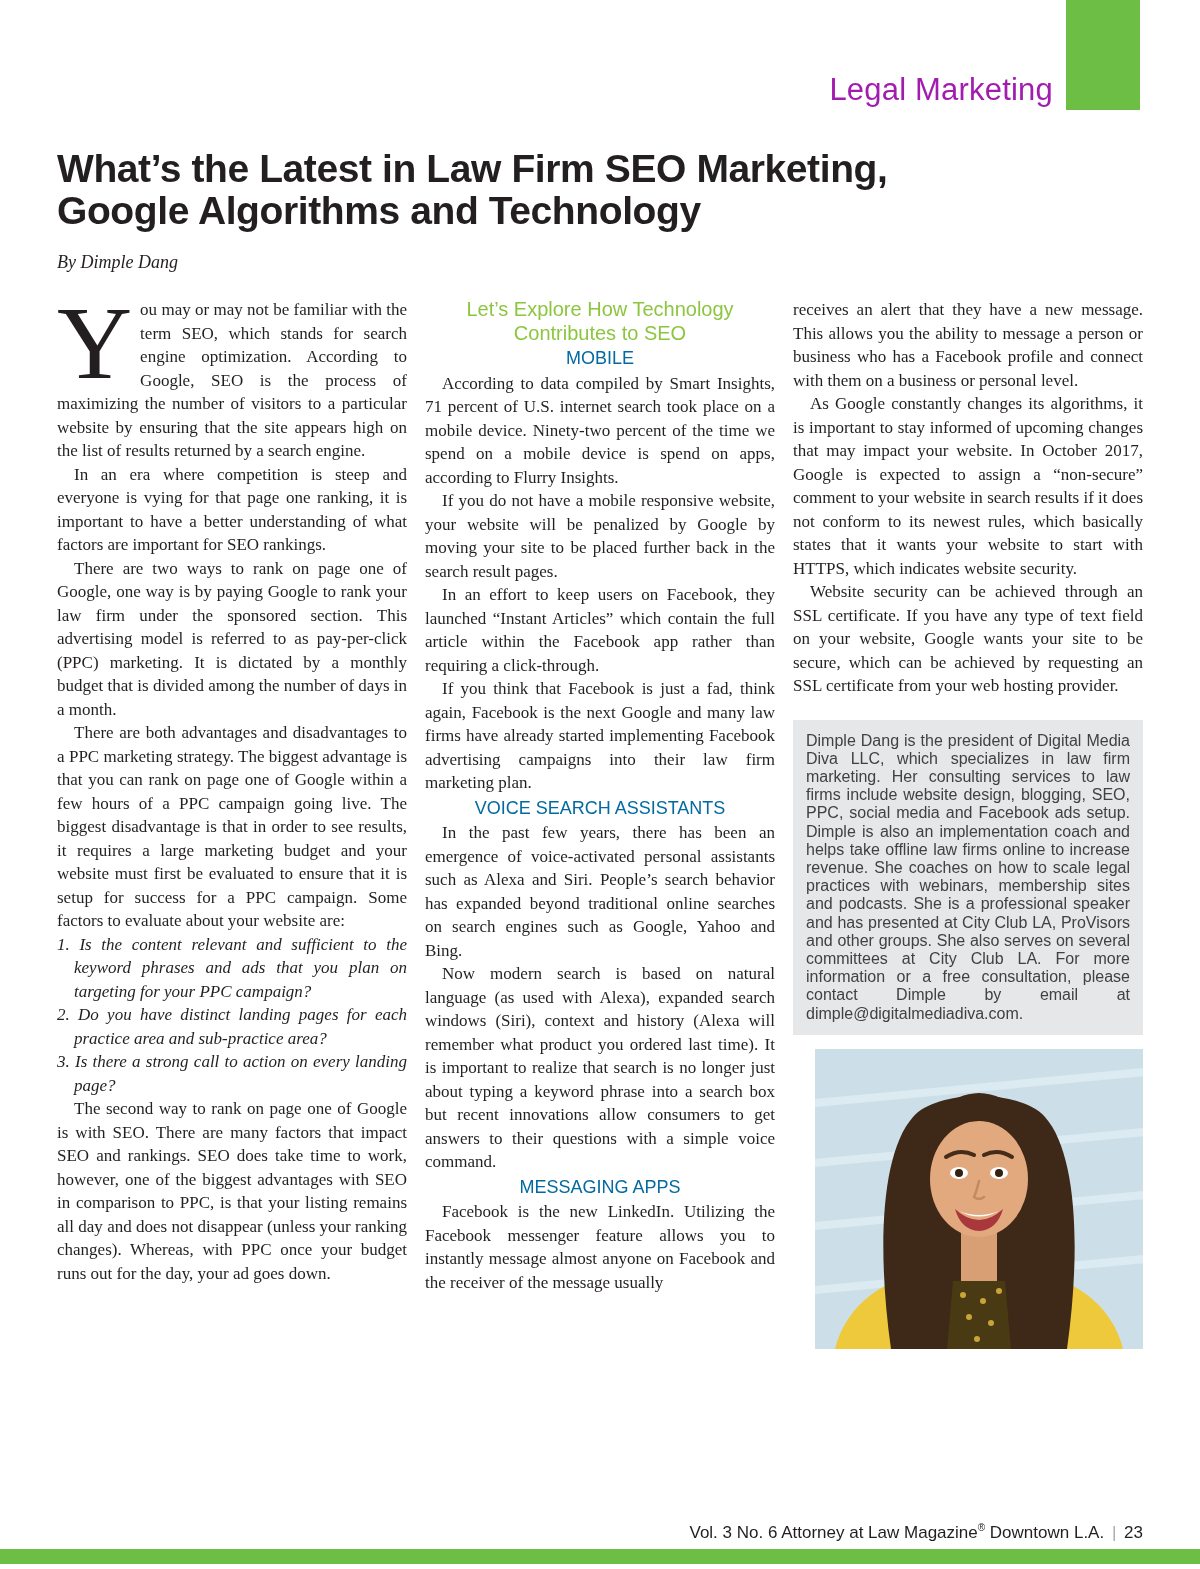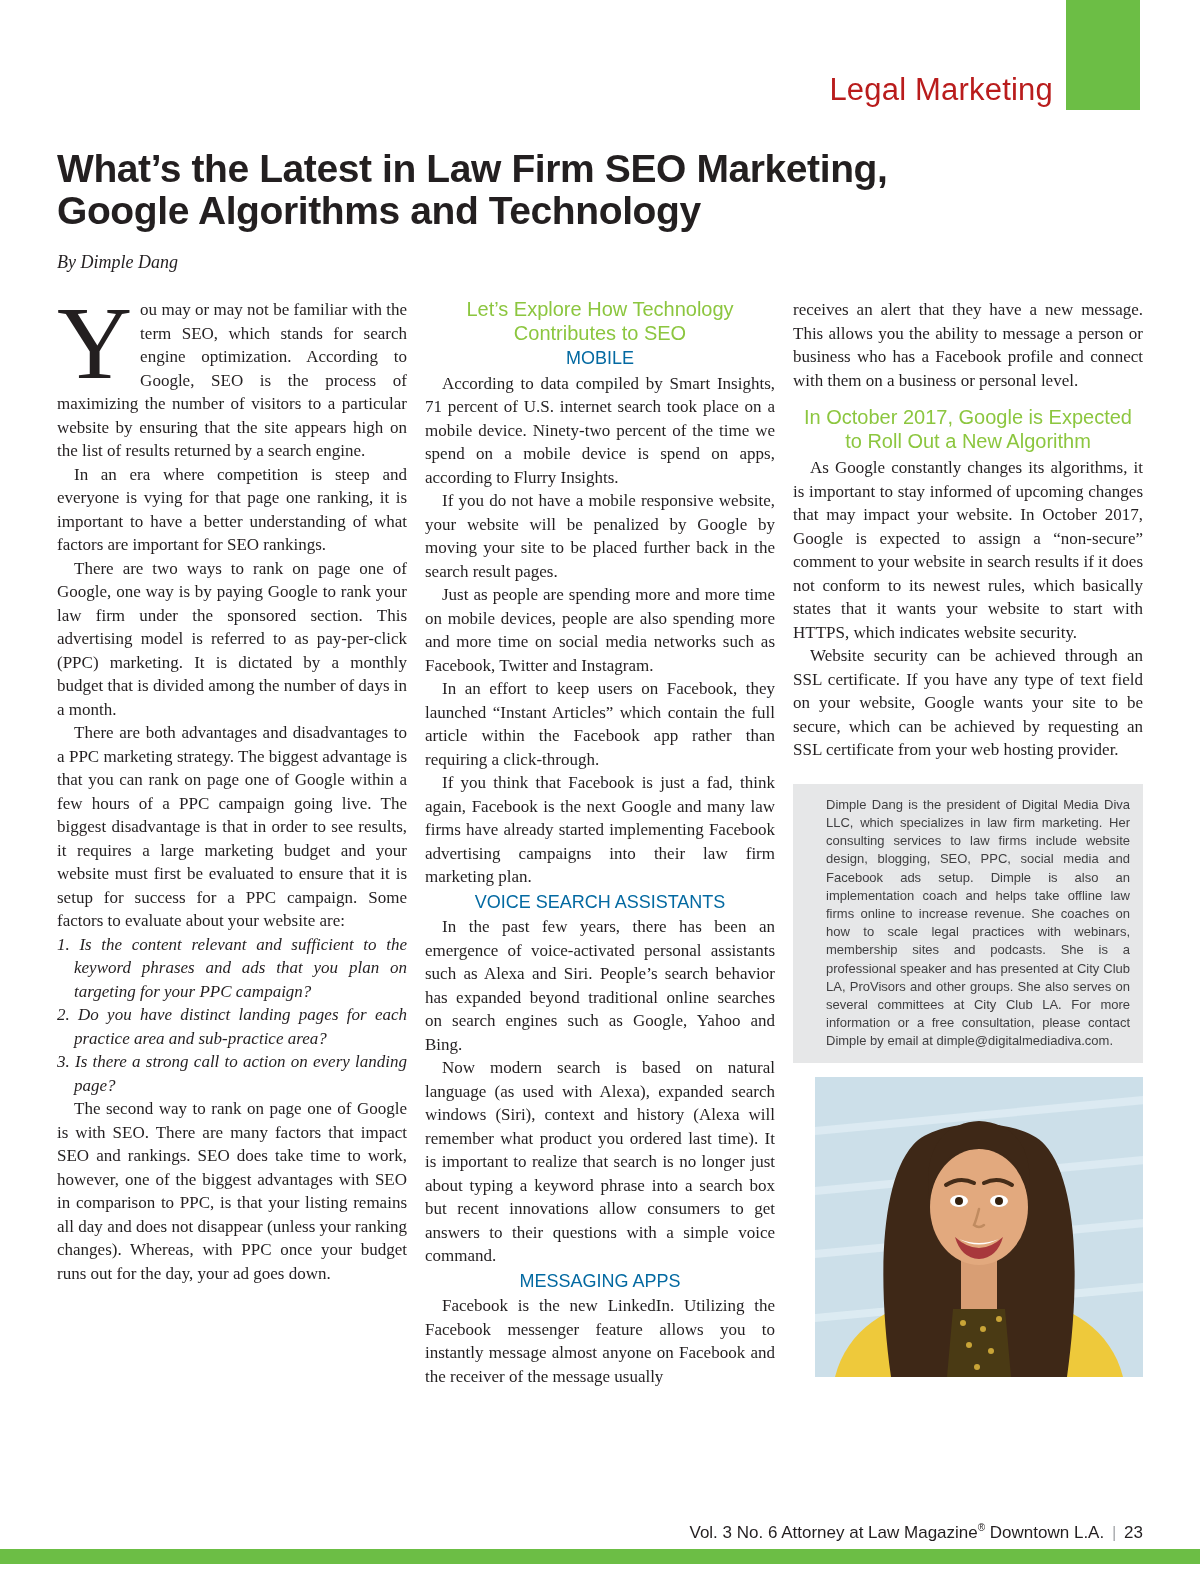--- a/index.html
+++ b/index.html
@@ -7,21 +7,21 @@
   body {
     width:1200px; height:1569px; position:relative; overflow:hidden;
     font-family:"Liberation Serif", serif; color:#231f20;
   }
   .page { width:100%; height:100%; position:relative; }
 
   
   .green-block { position:absolute; top:0; right:60px; width:74px; height:110px; background:#6cbe45; }
   .section-label {
     position:absolute; top:72px; right:147px;
-    font-family:"Liberation Sans", sans-serif; font-size:31px; font-weight:400; color:#b91c1c;
+    font-family:"Liberation Sans", sans-serif; font-size:31px; font-weight:400; color:#a21caf;
     letter-spacing:0.2px;
   }
 
   .title {
     position:absolute; left:57px; top:148px; width:940px;
     font-family:"Liberation Sans", sans-serif; font-weight:bold; font-size:39px; line-height:1.07;
     color:#231f20; letter-spacing:-0.4px;
   }
   .byline { position:absolute; left:57px; top:252px; font-style:italic; font-size:18px; color:#231f20; }
 
@@ -45,22 +45,22 @@
   .green-sub {
     font-family:"Liberation Sans", sans-serif; font-weight:400; color:#0369a1;
     font-size:18px; line-height:1.2; text-align:center; margin:3px 0 2px 0; text-indent:0;
   }
 
   
   .bio-box {
     background:#e6e7e8; margin-top:22px; padding:12px 13px;
   }
   .bio-text {
-    font-family:"Liberation Sans", sans-serif; font-size:13px; line-height:18.2px;
-    color:#414042; text-align:justify;margin-left:20px;
+    font-family:"Liberation Sans", sans-serif; font-size:16px; line-height:18.2px;
+    color:#414042; text-align:justify;
   }
   .photo {
     margin:14px 0 0 auto; width:328px; height:300px; display:block; overflow:hidden;
   }
   .photo svg { display:block; }
 
   
   .footer {
     position:absolute; right:57px; bottom:26px;
     font-family:"Liberation Sans", sans-serif; font-size:17px; color:#231f20; white-space:nowrap;
@@ -93,33 +93,31 @@
       <p class="para list-item">2. Do you have distinct landing pages for each practice area and sub-practice area?</p>
       <p class="para list-item">3. Is there a strong call to action on every landing page?</p>
       <p class="para ind">The second way to rank on page one of Google is with SEO. There are many factors that impact SEO and rankings. SEO does take time to work, however, one of the biggest advantages with SEO in comparison to PPC, is that your listing remains all day and does not disappear (unless your ranking changes). Whereas, with PPC once your budget runs out for the day, your ad goes down.</p>
     </div>
 
     <div class="col">
       <h2 class="green-heading">Let’s Explore How Technology Contributes to SEO</h2>
       <h3 class="green-sub">MOBILE</h3>
       <p class="para ind">According to data compiled by Smart Insights, 71 percent of U.S. internet search took place on a mobile device. Ninety-two percent of the time we spend on a mobile device is spend on apps, according to Flurry Insights.</p>
       <p class="para ind">If you do not have a mobile responsive website, your website will be penalized by Google by moving your site to be placed further back in the search result pages.</p>
-      <p class="para ind">Just as people are spending more and more time on mobile devices, people are also spending more and more time on social media networks such as Facebook, Twitter and Instagram.</p>
       <p class="para ind">In an effort to keep users on Facebook, they launched “Instant Articles” which contain the full article within the Facebook app rather than requiring a click-through.</p>
       <p class="para ind">If you think that Facebook is just a fad, think again, Facebook is the next Google and many law firms have already started implementing Facebook advertising campaigns into their law firm marketing plan.</p>
       <h3 class="green-sub">VOICE SEARCH ASSISTANTS</h3>
       <p class="para ind">In the past few years, there has been an emergence of voice-activated personal assistants such as Alexa and Siri. People’s search behavior has expanded beyond traditional online searches on search engines such as Google, Yahoo and Bing.</p>
       <p class="para ind">Now modern search is based on natural language (as used with Alexa), expanded search windows (Siri), context and history (Alexa will remember what product you ordered last time). It is important to realize that search is no longer just about typing a keyword phrase into a search box but recent innovations allow consumers to get answers to their questions with a simple voice command.</p>
       <h3 class="green-sub">MESSAGING APPS</h3>
       <p class="para ind">Facebook is the new LinkedIn. Utilizing the Facebook messenger feature allows you to instantly message almost anyone on Facebook and the receiver of the message usually</p>
     </div>
 
     <div class="col">
       <p class="para">receives an alert that they have a new message. This allows you the ability to message a person or business who has a Facebook profile and connect with them on a business or personal level.</p>
-      <h2 class="green-heading algo">In October 2017, Google is Expected to Roll Out a New Algorithm</h2>
       <p class="para ind">As Google constantly changes its algorithms, it is important to stay informed of upcoming changes that may impact your website. In October 2017, Google is expected to assign a “non-secure” comment to your website in search results if it does not conform to its newest rules, which basically states that it wants your website to start with HTTPS, which indicates website security.</p>
       <p class="para ind">Website security can be achieved through an SSL certificate. If you have any type of text field on your website, Google wants your site to be secure, which can be achieved by requesting an SSL certificate from your web hosting provider.</p>
 
       <div class="bio-box">
         <p class="bio-text">Dimple Dang is the president of Digital Media Diva LLC, which specializes in law firm marketing. Her consulting services to law firms include website design, blogging, SEO, PPC, social media and Facebook ads setup. Dimple is also an implementation coach and helps take offline law firms online to increase revenue. She coaches on how to scale legal practices with webinars, membership sites and podcasts. She is a professional speaker and has presented at City Club LA, ProVisors and other groups. She also serves on several committees at City Club LA. For more information or a free consultation, please contact Dimple by email at dimple@digitalmediadiva.com.</p>
       </div>
 
       <div class="photo">
         <svg width="328" height="300" viewBox="0 0 328 300" xmlns="http://www.w3.org/2000/svg">
 

